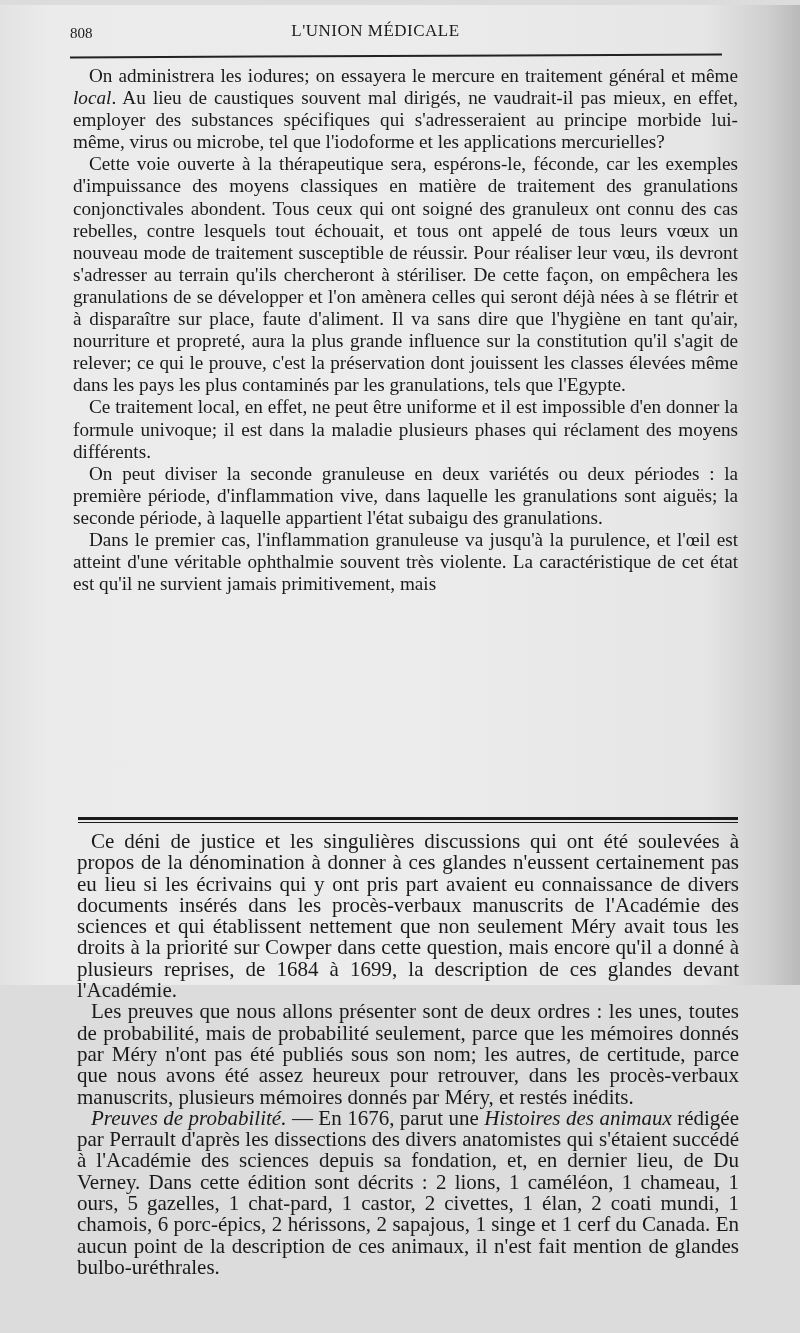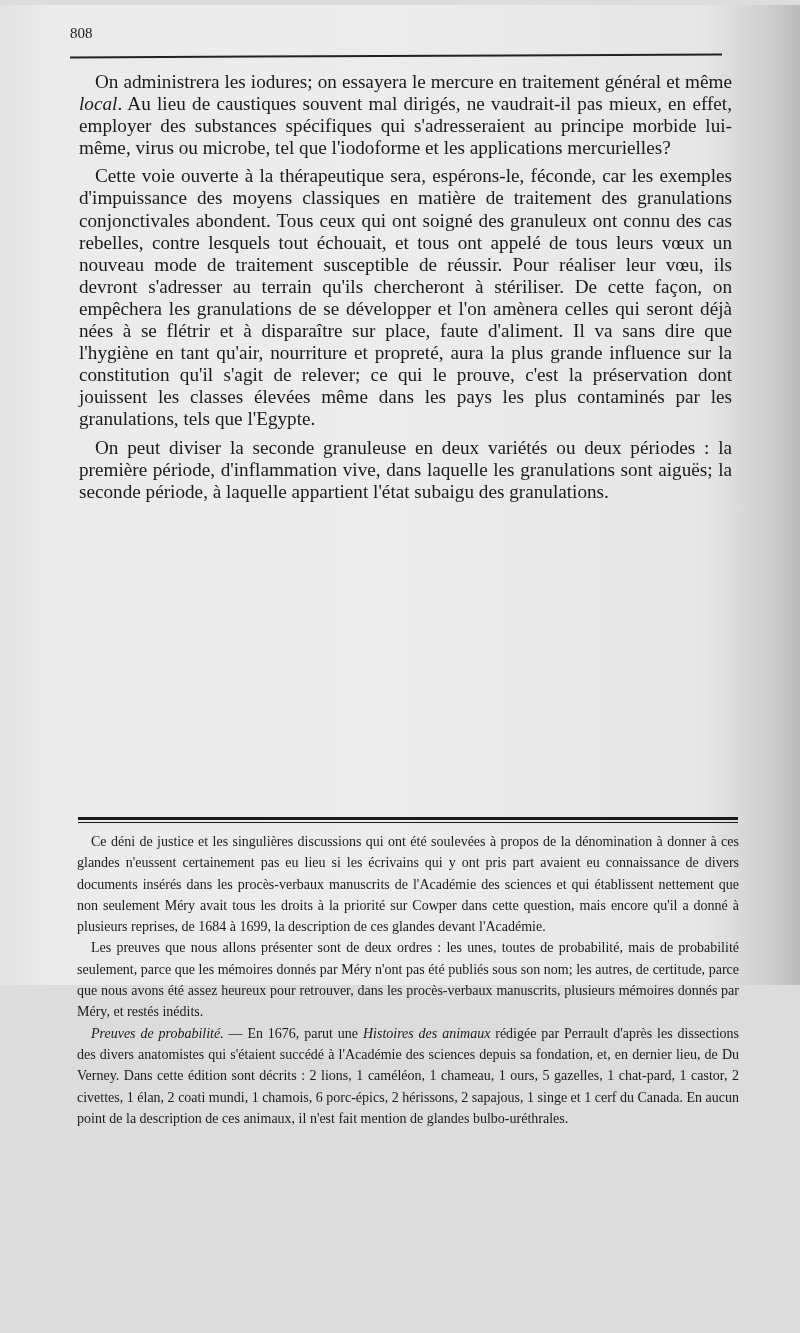--- a/index.html
+++ b/index.html
@@ -21,51 +21,54 @@
   .header-rule {
     position: absolute; left: 70px; top: 50px; width: 652px; height: 2px; background: #222;
     transform: rotate(-0.25deg);
   }
   .body-text {
     position: absolute; left: 73px; top: 60px; width: 665px;
     font-family: "Liberation Serif", serif;
     font-size: 19.2px; line-height: 22.1px;
     text-align: justify;
   }
-  .body-text p { margin: 6px; text-indent: 16px; }
+  .body-text p { margin: 0; text-indent: 16px; }
   .body-text p.cont { text-indent: 0; }
   .sep {
     position: absolute; left: 78px; top: 812px; width: 660px;
   }
   .sep .thick { height: 3px; background: #1a1a1a; }
   .sep .thin { height: 1px; background: #1a1a1a; margin-top: 2px; }
   .notes {
     position: absolute; left: 77px; top: 826px; width: 662px;
     font-family: "Liberation Serif", serif;
-    font-size: 14px; line-height: 21.3px;
+    font-size: 21px; line-height: 21.3px;
     text-align: justify;
   }
   .notes p { margin: 0; text-indent: 14px; }
   .notes em { }
   .notes .note-last { margin-top: 4px; }
 </style>
 </head>
 <body>
 
 <div class="page">
 
   <div class="header">
     <span class="pagenum">808</span>
+    <div class="running-title">L'UNION MÉDICALE</div>
   </div>
   <div class="header-rule"></div>
 
   <div class="body-text">
     <p class="cont" style="text-indent: 16px;"><span>On administrera les iodures; on essayera le mercure en traitement général et même </span><em>local</em><span>. Au lieu de caustiques souvent mal dirigés, ne vaudrait-il pas mieux, en effet, employer des substances spécifiques qui s'adresseraient au principe morbide lui-même, virus ou microbe, tel que l'iodoforme et les applications mercurielles?</span></p>
     <p>Cette voie ouverte à la thérapeutique sera, espérons-le, féconde, car les exemples d'impuissance des moyens classiques en matière de traitement des granulations conjonctivales abondent. Tous ceux qui ont soigné des granuleux ont connu des cas rebelles, contre lesquels tout échouait, et tous ont appelé de tous leurs vœux un nouveau mode de traitement susceptible de réussir. Pour réaliser leur vœu, ils devront s'adresser au terrain qu'ils chercheront à stériliser. De cette façon, on empêchera les granulations de se développer et l'on amènera celles qui seront déjà nées à se flétrir et à disparaître sur place, faute d'aliment. Il va sans dire que l'hygiène en tant qu'air, nourriture et propreté, aura la plus grande influence sur la constitution qu'il s'agit de relever; ce qui le prouve, c'est la préservation dont jouissent les classes élevées même dans les pays les plus contaminés par les granulations, tels que l'Egypte.</p>
+    <p>Ce traitement local, en effet, ne peut être uniforme et il est impossible d'en donner la formule univoque; il est dans la maladie plusieurs phases qui réclament des moyens différents.</p>
     <p>On peut diviser la seconde granuleuse en deux variétés ou deux périodes : la première période, d'inflammation vive, dans laquelle les granulations sont aiguës; la seconde période, à laquelle appartient l'état subaigu des granulations.</p>
+    <p>Dans le premier cas, l'inflammation granuleuse va jusqu'à la purulence, et l'œil est atteint d'une véritable ophthalmie souvent très violente. La caractéristique de cet état est qu'il ne survient jamais primitivement, mais</p>
   </div>
 
   <div class="sep">
     <div class="thick"></div>
     <div class="thin"></div>
   </div>
 
   <div class="notes">
     <p>Ce déni de justice et les singulières discussions qui ont été soulevées à propos de la dénomination à donner à ces glandes n'eussent certainement pas eu lieu si les écrivains qui y ont pris part avaient eu connaissance de divers documents insérés dans les procès-verbaux manuscrits de l'Académie des sciences et qui établissent nettement que non seulement Méry avait tous les droits à la priorité sur Cowper dans cette question, mais encore qu'il a donné à plusieurs reprises, de 1684 à 1699, la description de ces glandes devant l'Académie.</p>
     <p>Les preuves que nous allons présenter sont de deux ordres : les unes, toutes de probabilité, mais de probabilité seulement, parce que les mémoires donnés par Méry n'ont pas été publiés sous son nom; les autres, de certitude, parce que nous avons été assez heureux pour retrouver, dans les procès-verbaux manuscrits, plusieurs mémoires donnés par Méry, et restés inédits.</p>

